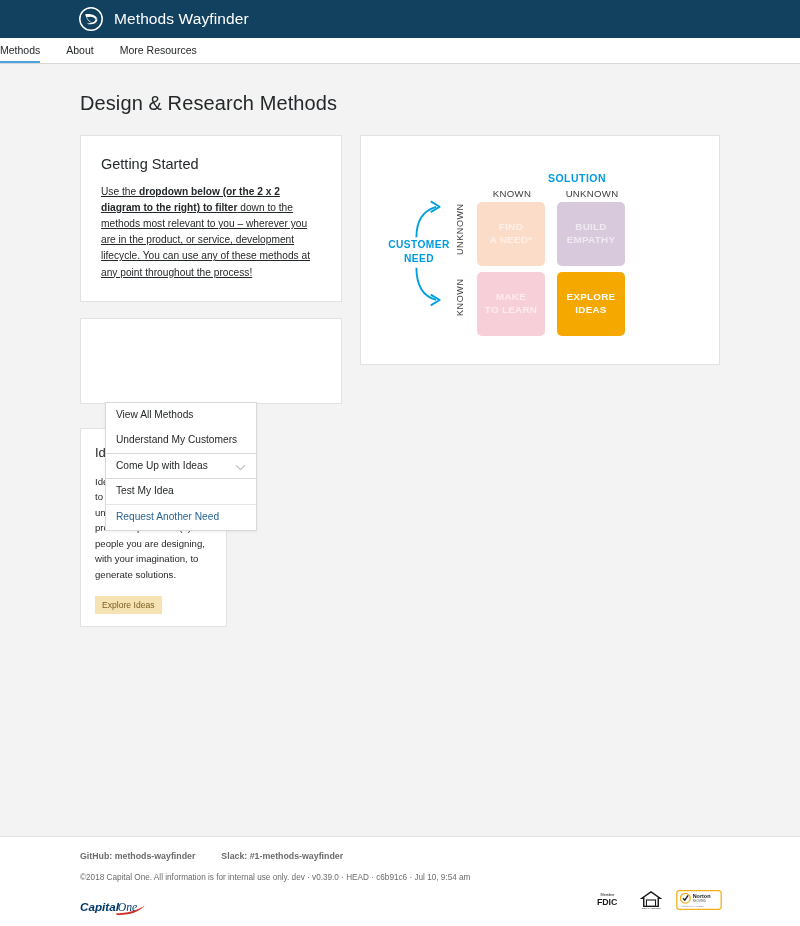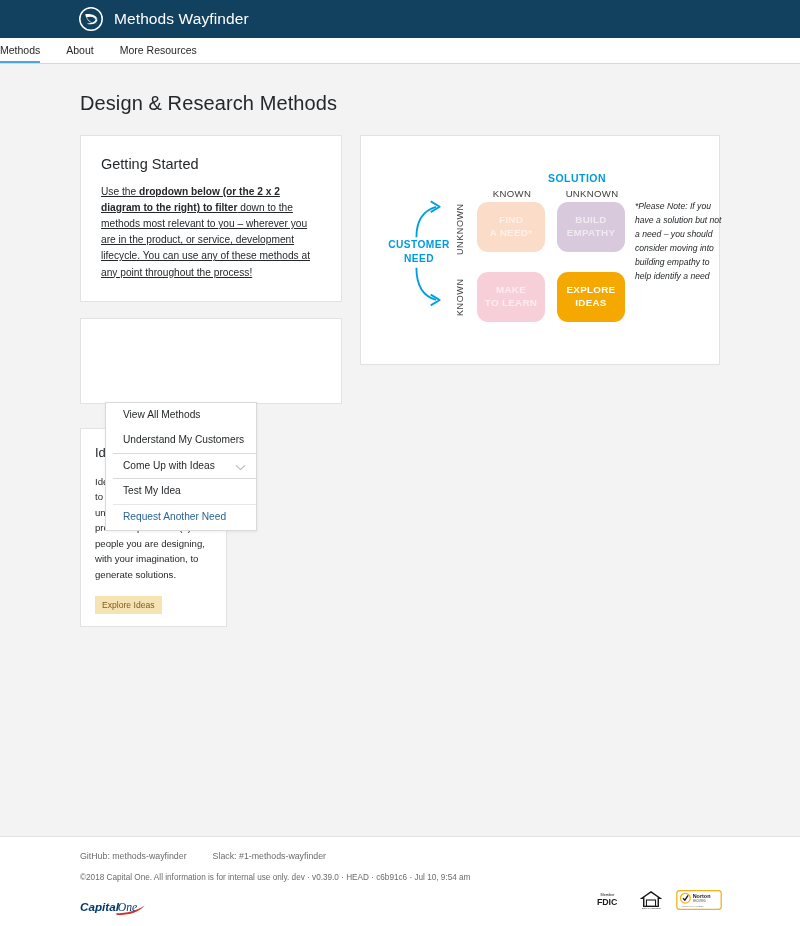--- a/index.html
+++ b/index.html
@@ -96,21 +96,20 @@
     z-index: 20;
   }
   .dd-opt {
     font-size: 10.2px;
     padding: 6px 10px;
     color: #25282a;
     cursor: pointer;
     display: flex; align-items: center; justify-content: space-between;
     line-height: 1.25;
     white-space: nowrap;
-    margin-left: 7px;
   }
   .dd-opt.selected {
     border-top: 1px solid #d9d9d9;
     border-bottom: 1px solid #d9d9d9;
   }
   .dd-opt.link { color: #2a6496; border-top: 1px solid #e6e6e6; }
   .chev { width: 11px; height: 7px; flex: 0 0 11px; opacity: .55; }
 
   
   .method-card {
@@ -168,22 +167,22 @@
     writing-mode: vertical-rl; transform: rotate(180deg);
     text-align: center;
   }
   .m-rowlabel.r1 { top: 48px;  height: 62px; }
   .m-rowlabel.r2 { top: 116px; height: 62px; }
 
   .arrows { position: absolute; left: 0; top: 0; width: 100%; height: 100%; }
 
   .quad {
     position: absolute;
-    width: 68px; height: 50px;
-    border-radius: 11px;
+    width: 68px; height: 64px;
+    border-radius: 5px;
     display: flex; align-items: center; justify-content: center;
     text-align: center;
     font-size: 9.8px; font-weight: 700; line-height: 1.3;
     letter-spacing: .3px;
     cursor: pointer;
   }
   .quad.q1 { left: 100px; top: 52px;  background: #fbdcc9; color: #fef0e8; }
   .quad.q2 { left: 180px; top: 52px;  background: #d9c9dd; color: #efe9f0; }
   .quad.q3 { left: 100px; top: 122px; background: #f7cfd9; color: #fcebf0; }
   .quad.q4 { left: 180px; top: 122px; background: #f5a800; color: #ffffff; }
@@ -195,21 +194,21 @@
   }
 
   
   .footer {
     position: absolute; left: 0; right: 0; bottom: 0;
     height: 90px;
     background: #ffffff;
     border-top: 1px solid #e2e2e2;
     padding: 14px 78px 0 80px;
   }
-  .f-links { display: flex; gap: 26px; }
+  .f-links { display: flex; gap: 26px; font-weight: bold; }
   .f-link { font-size: 8.8px; color: #6b6b6b; cursor: pointer; }
   .f-copy { font-size: 8.2px; color: #6b6b6b; margin-top: 12px; }
   .f-bottom {
     display: flex; align-items: flex-end; justify-content: space-between;
     margin-top: 8px;
   }
   .c1-logo { display: flex; align-items: baseline; }
   .badges { display: flex; align-items: flex-start; gap: 14px; padding-bottom: 2px; }
 </style>
 </head>
@@ -300,21 +299,20 @@
           <div class="quad q2">
             <span><span>BUILD</span><br><span>EMPATHY</span></span>
           </div>
           <div class="quad q3">
             <span><span>MAKE</span><br><span>TO LEARN</span></span>
           </div>
           <div class="quad q4">
             <span><span>EXPLORE</span><br><span>IDEAS</span></span>
           </div>
 
-          <div class="m-note">*Please Note: If you have a solution but not a need – you should consider moving into building empathy to help identify a need</div>
 
         </div>
       </div>
     </div>
 
   </div>
 </div>
 
 <div class="footer">
   <div class="f-links">

